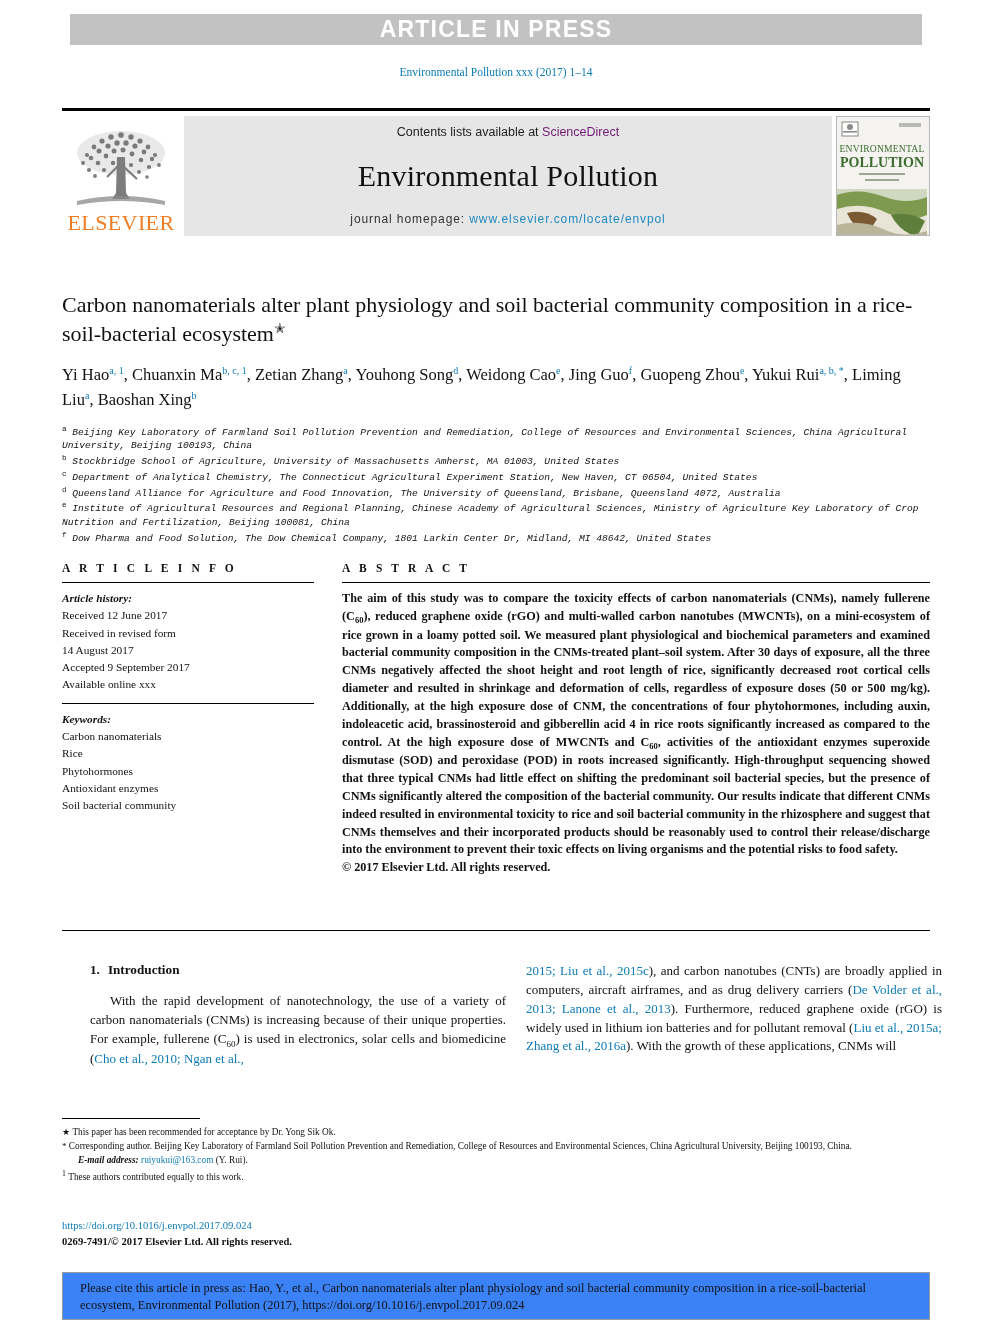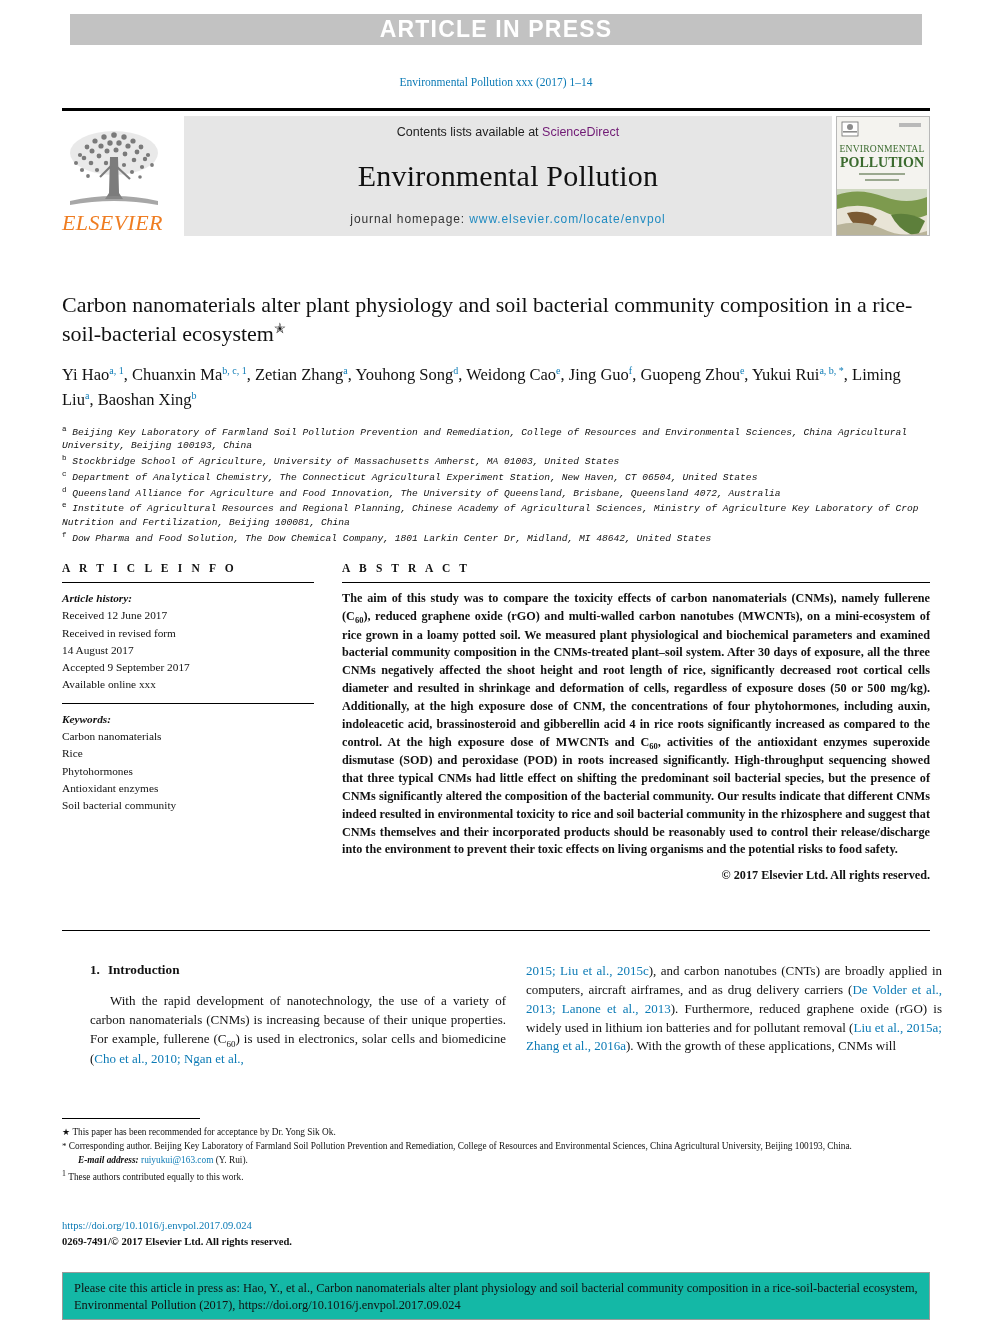--- a/index.html
+++ b/index.html
@@ -39,21 +39,21 @@
     font-weight: bold;
     font-size: 23px;
     letter-spacing: 1.2px;
     color: #ffffff;
   }
 
   
   .running-head {
     position: absolute;
     left: 0;
-    top: 76px;
+    top: 66px;
     width: 992px;
     text-align: center;
     font-family: "Liberation Serif", serif;
     font-size: 11.5px;
     color: #0b7ab5;
   }
 
   
   .masthead {
     position: absolute;
@@ -65,24 +65,23 @@
     display: flex;
     align-items: stretch;
     height: 128px;
     box-sizing: border-box;
   }
   .elsevier-logo {
     width: 118px;
     flex: 0 0 118px;
     display: flex;
     flex-direction: column;
-    align-items: flex-start;
+    align-items: center;
     justify-content: flex-end;
     padding-bottom: 2px;
-    font-style: italic;
   }
   .tree-svg { display:block; }
   .elsevier-word {
     font-family: "Liberation Serif", serif;
     font-size: 22px;
     letter-spacing: 0.4px;
     color: #ef7d22;
     line-height: 1;
     margin-top: 1px;
   }
@@ -205,22 +204,22 @@
   .abstract-body {
     font-family: "Liberation Serif", serif;
     font-size: 12.2px;
     line-height: 1.46;
     text-align: justify;
     color: #111;
     font-weight: bold;
   }
   .abstract-body sub { font-size: 8.5px; }
   .copyright {
-    margin-top: 9px;
-    text-align: right;
+    margin-top: 1px;
+    text-align: left;
     font-family: "Liberation Serif", serif;
     font-size: 12.2px;
     font-weight: bold;
     color: #111;
   }
   .abstract-bottom-rule {
     position: absolute;
     left: 62px;
     top: 930px;
     width: 868px;
@@ -299,23 +298,23 @@
   .issn-line { color: #111; font-weight: bold; }
 
   
   .cite-box {
     position: absolute;
     left: 62px;
     top: 1272px;
     width: 868px;
     height: 48px;
     border: 1px solid #9a9a9a;
-    background: #14b8a6;
+    background: #3b82f6;
     box-sizing: border-box;
-    padding: 7px 11px;
+    padding: 7px 17px;
   }
   .cite-text {
     font-family: "Liberation Serif", serif;
     font-size: 12.4px;
     line-height: 1.35;
     color: #111;
   }
 </style>
 </head>
 <body>

